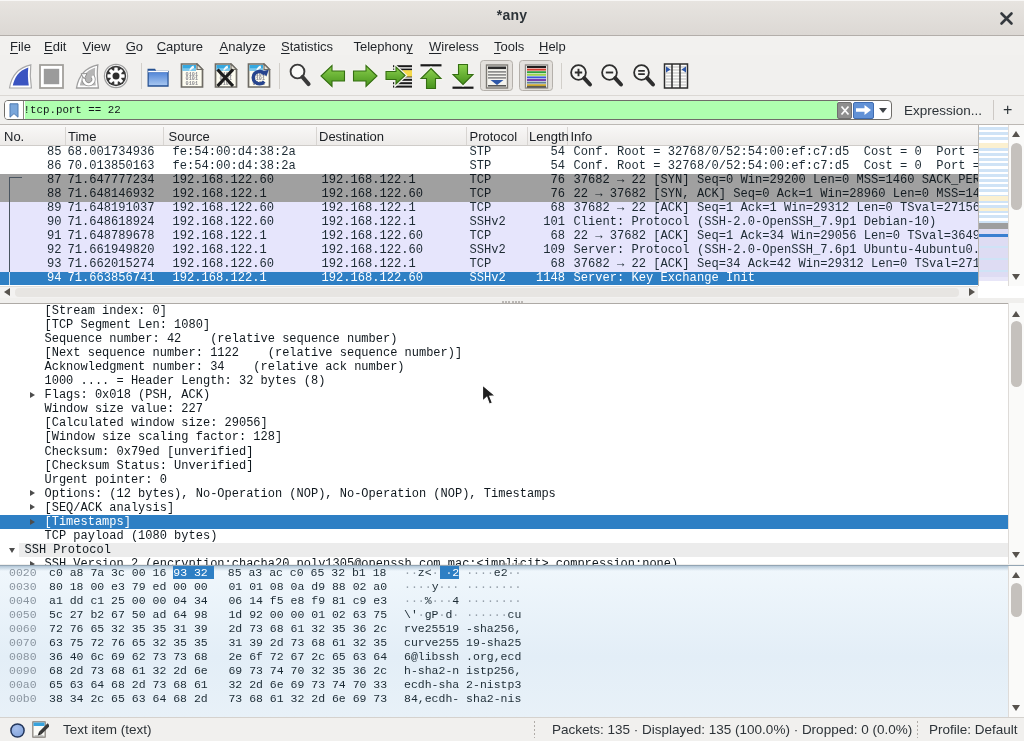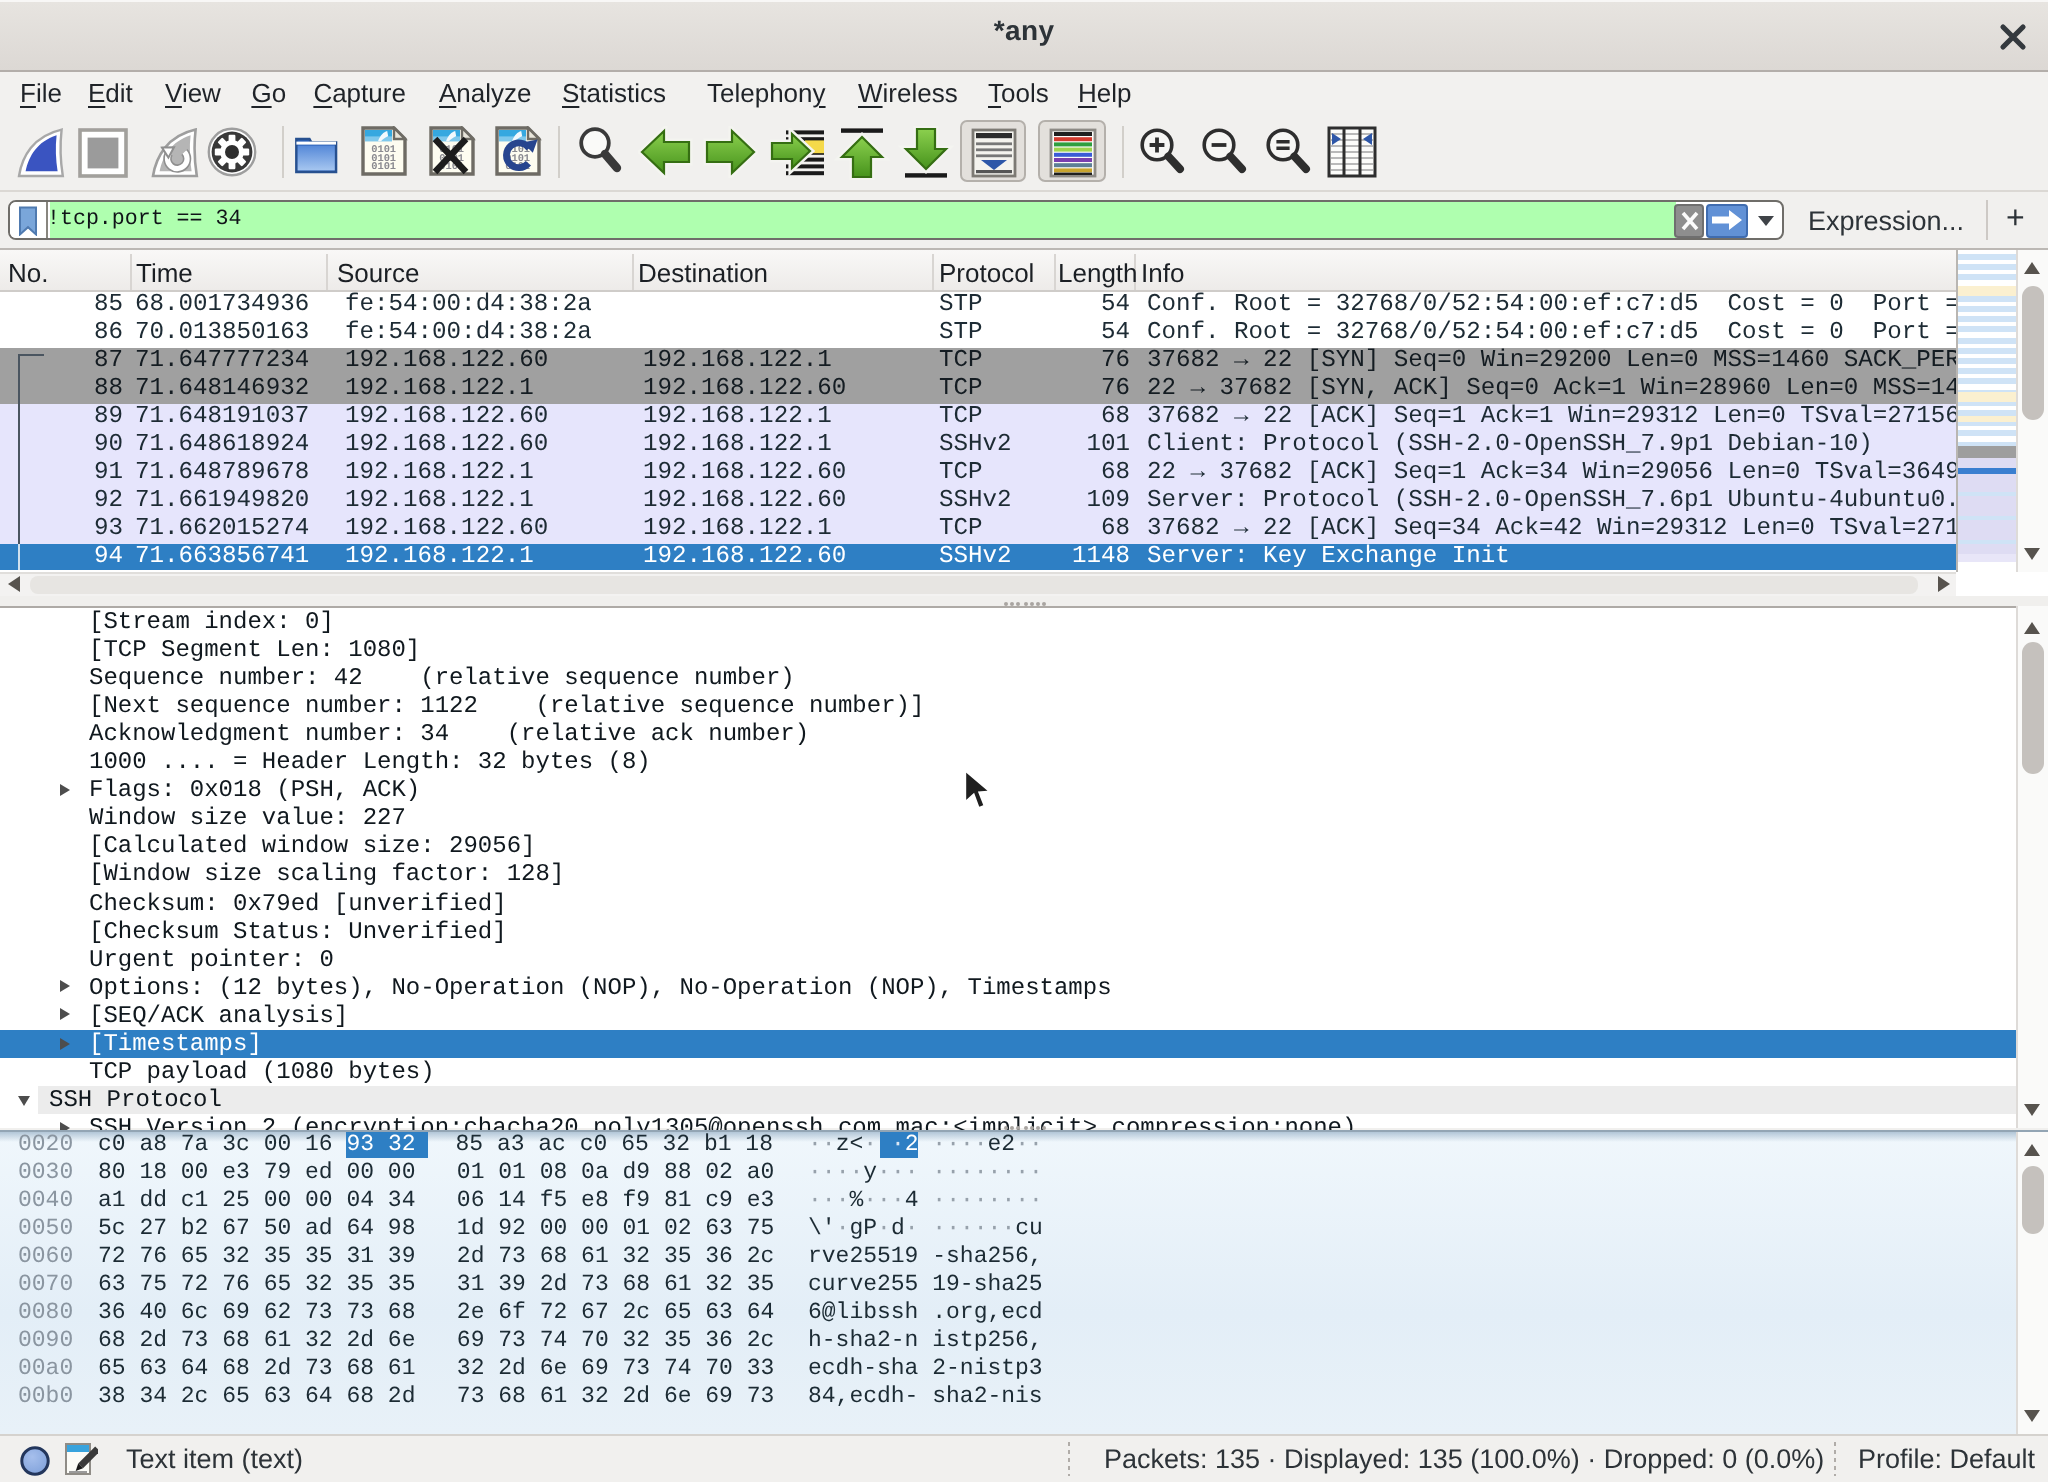--- a/index.html
+++ b/index.html
@@ -188,21 +188,21 @@
       <line x1="2.5" y1="22" x2="23.5" y2="22" stroke="#b9b9b9" stroke-width="1"></line>
       <line x1="9" y1="1" x2="9" y2="25" stroke="#2e2e2e" stroke-width="1.5"></line>
       <line x1="17" y1="1" x2="17" y2="25" stroke="#2e2e2e" stroke-width="1.5"></line>
       <polygon points="3,3.5 7.5,6.5 3,9.5" fill="#2e57a8"></polygon>
       <polygon points="23,3.5 18.5,6.5 23,9.5" fill="#2e57a8"></polygon>
     </svg></div><div class="abs" style="left:140.5px;top:63px;width:1px;height:26px;background:#d2cfca"></div><div class="abs" style="left:278.5px;top:63px;width:1px;height:26px;background:#d2cfca"></div><div class="abs" style="left:560.5px;top:63px;width:1px;height:26px;background:#d2cfca"></div><div class="abs" style="left:0;top:96px;width:1024px;height:29px;background:#f1f0ee;border-bottom:1px solid #bcb8b4"></div><div class="abs" style="left:4px;top:100px;width:888px;height:20px;background:#ffffff;border:1.3px solid #6f6d69;border-radius:4px;overflow:hidden">
     <div class="abs" style="left:0;top:0;width:18.5px;height:20px;background:#ffffff;border-right:1px solid #89867f"></div>
     <div class="abs" style="left:19.5px;top:0;width:813px;height:20px;background:#afffaf"></div>
   </div><svg class="abs" style="left:8.5px;top:102.5px" width="10" height="15" viewBox="0 0 10 15">
     <path d="M1,0.8 h8 v13.4 l-4,-3.6 L1,14.2 Z" fill="#7aa6da" stroke="#4f7ab0" stroke-width="1"></path>
-  </svg><div class="abs mono" style="left:23.5px;top:104px;font-size:10.8px;color:#101418">!tcp.port == 34</div><div class="abs" style="left:837px;top:101.5px;width:15px;height:17px;background:#8e8e8e;border:1px solid #6f6f6f;border-radius:2px"></div><svg class="abs" style="left:839.5px;top:104.5px" width="10" height="11" viewBox="0 0 10 11">
+  </svg><div class="abs mono" style="left:23.5px;top:104px;font-size:10.8px;color:#101418">!tcp.port == 22</div><div class="abs" style="left:837px;top:101.5px;width:15px;height:17px;background:#8e8e8e;border:1px solid #6f6f6f;border-radius:2px"></div><svg class="abs" style="left:839.5px;top:104.5px" width="10" height="11" viewBox="0 0 10 11">
     <path d="M1.5,1.5 L8.5,9.5 M8.5,1.5 L1.5,9.5" stroke="#fbfbfb" stroke-width="1.8"></path>
   </svg><div class="abs" style="left:853px;top:101.5px;width:21px;height:17px;background:#6191d6;border:1px solid #3f6cb0;border-radius:2px"></div><svg class="abs" style="left:855px;top:104px" width="17" height="12" viewBox="0 0 17 12">
     <polygon points="1,4.2 9.5,4.2 9.5,1 16,6 9.5,11 9.5,7.8 1,7.8" fill="#ffffff"></polygon>
   </svg><div class="abs" style="left:879px;top:108px;width:0;height:0;border-left:4.5px solid transparent;border-right:4.5px solid transparent;border-top:5.5px solid #3f4348"></div><div class="abs" style="left:904px;top:103px;font-size:13.5px;color:#2d3338">Expression...</div><div class="abs" style="left:993px;top:100px;width:1px;height:20px;background:#cdc9c5"></div><div class="abs" style="left:1003px;top:101px;font-size:16px;color:#2d3338">+</div><div class="abs" style="left:0;top:125px;width:1024px;height:173px;background:#ffffff"></div><div class="abs" style="left:0;top:125px;width:978px;height:21px;background:linear-gradient(#f9f8f7,#edebe9);border-bottom:1px solid #cfccc9"></div><div class="abs" style="left:64.5px;top:127px;width:1px;height:18px;background:#d8d5d2"></div><div class="abs" style="left:162.5px;top:127px;width:1px;height:18px;background:#d8d5d2"></div><div class="abs" style="left:315.5px;top:127px;width:1px;height:18px;background:#d8d5d2"></div><div class="abs" style="left:465.5px;top:127px;width:1px;height:18px;background:#d8d5d2"></div><div class="abs" style="left:526.5px;top:127px;width:1px;height:18px;background:#d8d5d2"></div><div class="abs" style="left:566.5px;top:127px;width:1px;height:18px;background:#d8d5d2"></div><div class="abs" style="left:4px;top:129px;font-size:13px;color:#1b1f24">No.</div><div class="abs" style="left:68px;top:129px;font-size:13px;color:#1b1f24">Time</div><div class="abs" style="left:168.5px;top:129px;font-size:13px;color:#1b1f24">Source</div><div class="abs" style="left:319px;top:129px;font-size:13px;color:#1b1f24">Destination</div><div class="abs" style="left:469.5px;top:129px;font-size:13px;color:#1b1f24">Protocol</div><div class="abs" style="left:529px;top:129px;font-size:13px;color:#1b1f24">Length</div><div class="abs" style="left:570.5px;top:129px;font-size:13px;color:#1b1f24">Info</div><div class="abs mono" style="left:0;top:146.0px;width:978px;height:13.95px;background:#ffffff;color:#1d2b34;font-size:12.1px;line-height:13.95px;overflow:hidden"><span class="abs" style="left:0;top:0;width:61.5px;text-align:right">85</span><span class="abs" style="left:67.5px;top:0">68.001734936</span><span class="abs" style="left:172.5px;top:0">fe:54:00:d4:38:2a</span><span class="abs" style="left:321.5px;top:0"></span><span class="abs" style="left:469.5px;top:0">STP</span><span class="abs" style="left:505px;top:0;width:60px;text-align:right">54</span><span class="abs" style="left:573.5px;top:0">Conf. Root = 32768/0/52:54:00:ef:c7:d5  Cost = 0  Port = 0x8001</span></div><div class="abs mono" style="left:0;top:159.95px;width:978px;height:13.95px;background:#ffffff;color:#1d2b34;font-size:12.1px;line-height:13.95px;overflow:hidden"><span class="abs" style="left:0;top:0;width:61.5px;text-align:right">86</span><span class="abs" style="left:67.5px;top:0">70.013850163</span><span class="abs" style="left:172.5px;top:0">fe:54:00:d4:38:2a</span><span class="abs" style="left:321.5px;top:0"></span><span class="abs" style="left:469.5px;top:0">STP</span><span class="abs" style="left:505px;top:0;width:60px;text-align:right">54</span><span class="abs" style="left:573.5px;top:0">Conf. Root = 32768/0/52:54:00:ef:c7:d5  Cost = 0  Port = 0x8001</span></div><div class="abs mono" style="left:0;top:173.9px;width:978px;height:13.95px;background:#a0a0a0;color:#141c22;font-size:12.1px;line-height:13.95px;overflow:hidden"><span class="abs" style="left:0;top:0;width:61.5px;text-align:right">87</span><span class="abs" style="left:67.5px;top:0">71.647777234</span><span class="abs" style="left:172.5px;top:0">192.168.122.60</span><span class="abs" style="left:321.5px;top:0">192.168.122.1</span><span class="abs" style="left:469.5px;top:0">TCP</span><span class="abs" style="left:505px;top:0;width:60px;text-align:right">76</span><span class="abs" style="left:573.5px;top:0">37682 → 22 [SYN] Seq=0 Win=29200 Len=0 MSS=1460 SACK_PERM=1 TSval=2715663885 TSecr=0 WS=128</span></div><div class="abs mono" style="left:0;top:187.85px;width:978px;height:13.95px;background:#a0a0a0;color:#141c22;font-size:12.1px;line-height:13.95px;overflow:hidden"><span class="abs" style="left:0;top:0;width:61.5px;text-align:right">88</span><span class="abs" style="left:67.5px;top:0">71.648146932</span><span class="abs" style="left:172.5px;top:0">192.168.122.1</span><span class="abs" style="left:321.5px;top:0">192.168.122.60</span><span class="abs" style="left:469.5px;top:0">TCP</span><span class="abs" style="left:505px;top:0;width:60px;text-align:right">76</span><span class="abs" style="left:573.5px;top:0">22 → 37682 [SYN, ACK] Seq=0 Ack=1 Win=28960 Len=0 MSS=1460 SACK_PERM=1 TSval=3649558238 TSecr=2715663885 WS=128</span></div><div class="abs mono" style="left:0;top:201.8px;width:978px;height:13.95px;background:#e6e5fc;color:#1d2b34;font-size:12.1px;line-height:13.95px;overflow:hidden"><span class="abs" style="left:0;top:0;width:61.5px;text-align:right">89</span><span class="abs" style="left:67.5px;top:0">71.648191037</span><span class="abs" style="left:172.5px;top:0">192.168.122.60</span><span class="abs" style="left:321.5px;top:0">192.168.122.1</span><span class="abs" style="left:469.5px;top:0">TCP</span><span class="abs" style="left:505px;top:0;width:60px;text-align:right">68</span><span class="abs" style="left:573.5px;top:0">37682 → 22 [ACK] Seq=1 Ack=1 Win=29312 Len=0 TSval=2715663886 TSecr=3649558238</span></div><div class="abs mono" style="left:0;top:215.75px;width:978px;height:13.95px;background:#e6e5fc;color:#1d2b34;font-size:12.1px;line-height:13.95px;overflow:hidden"><span class="abs" style="left:0;top:0;width:61.5px;text-align:right">90</span><span class="abs" style="left:67.5px;top:0">71.648618924</span><span class="abs" style="left:172.5px;top:0">192.168.122.60</span><span class="abs" style="left:321.5px;top:0">192.168.122.1</span><span class="abs" style="left:469.5px;top:0">SSHv2</span><span class="abs" style="left:505px;top:0;width:60px;text-align:right">101</span><span class="abs" style="left:573.5px;top:0">Client: Protocol (SSH-2.0-OpenSSH_7.9p1 Debian-10)</span></div><div class="abs mono" style="left:0;top:229.7px;width:978px;height:13.95px;background:#e6e5fc;color:#1d2b34;font-size:12.1px;line-height:13.95px;overflow:hidden"><span class="abs" style="left:0;top:0;width:61.5px;text-align:right">91</span><span class="abs" style="left:67.5px;top:0">71.648789678</span><span class="abs" style="left:172.5px;top:0">192.168.122.1</span><span class="abs" style="left:321.5px;top:0">192.168.122.60</span><span class="abs" style="left:469.5px;top:0">TCP</span><span class="abs" style="left:505px;top:0;width:60px;text-align:right">68</span><span class="abs" style="left:573.5px;top:0">22 → 37682 [ACK] Seq=1 Ack=34 Win=29056 Len=0 TSval=3649558238 TSecr=2715663886</span></div><div class="abs mono" style="left:0;top:243.65px;width:978px;height:13.95px;background:#e6e5fc;color:#1d2b34;font-size:12.1px;line-height:13.95px;overflow:hidden"><span class="abs" style="left:0;top:0;width:61.5px;text-align:right">92</span><span class="abs" style="left:67.5px;top:0">71.661949820</span><span class="abs" style="left:172.5px;top:0">192.168.122.1</span><span class="abs" style="left:321.5px;top:0">192.168.122.60</span><span class="abs" style="left:469.5px;top:0">SSHv2</span><span class="abs" style="left:505px;top:0;width:60px;text-align:right">109</span><span class="abs" style="left:573.5px;top:0">Server: Protocol (SSH-2.0-OpenSSH_7.6p1 Ubuntu-4ubuntu0.3)</span></div><div class="abs mono" style="left:0;top:257.6px;width:978px;height:13.95px;background:#e6e5fc;color:#1d2b34;font-size:12.1px;line-height:13.95px;overflow:hidden"><span class="abs" style="left:0;top:0;width:61.5px;text-align:right">93</span><span class="abs" style="left:67.5px;top:0">71.662015274</span><span class="abs" style="left:172.5px;top:0">192.168.122.60</span><span class="abs" style="left:321.5px;top:0">192.168.122.1</span><span class="abs" style="left:469.5px;top:0">TCP</span><span class="abs" style="left:505px;top:0;width:60px;text-align:right">68</span><span class="abs" style="left:573.5px;top:0">37682 → 22 [ACK] Seq=34 Ack=42 Win=29312 Len=0 TSval=2715663900 TSecr=3649558252</span></div><div class="abs mono" style="left:0;top:271.55px;width:978px;height:13.95px;background:#2e7fc4;color:#ffffff;font-size:12.1px;line-height:13.95px;overflow:hidden"><span class="abs" style="left:0;top:0;width:61.5px;text-align:right">94</span><span class="abs" style="left:67.5px;top:0">71.663856741</span><span class="abs" style="left:172.5px;top:0">192.168.122.1</span><span class="abs" style="left:321.5px;top:0">192.168.122.60</span><span class="abs" style="left:469.5px;top:0">SSHv2</span><span class="abs" style="left:505px;top:0;width:60px;text-align:right">1148</span><span class="abs" style="left:573.5px;top:0">Server: Key Exchange Init</span></div><div class="abs" style="left:8.5px;top:177px;width:1px;height:95px;background:#4a5560"></div><div class="abs" style="left:8.5px;top:177px;width:13px;height:1px;background:#4a5560"></div><div class="abs" style="left:8.5px;top:272px;width:1px;height:13px;background:#cfe0ee"></div><div class="abs" style="left:0;top:286px;width:978px;height:12px;background:#f3f2f1;border-top:1px solid #e0dedb"></div><div class="abs" style="left:15px;top:287.5px;width:944px;height:9px;background:#e7e5e2;border-radius:4px"></div><div class="abs left" style="left:4px;top:287.5px"></div><div class="abs right" style="left:969px;top:287.5px"></div><div class="abs" style="left:978px;top:125px;width:30px;height:161px;background:#ffffff;border-left:1px solid #b9b6b2"></div><div class="abs" style="left:979px;top:127px;width:29px;height:3px;background:#cfe3f6"></div><div class="abs" style="left:979px;top:132.2px;width:29px;height:3.0px;background:#cfe3f6"></div><div class="abs" style="left:979px;top:137.39999999999998px;width:29px;height:3.0px;background:#cfe3f6"></div><div class="abs" style="left:979px;top:142.59999999999997px;width:29px;height:3.0px;background:#cfe3f6"></div><div class="abs" style="left:979px;top:147.79999999999995px;width:29px;height:3.0px;background:#cfe3f6"></div><div class="abs" style="left:979px;top:152.99999999999994px;width:29px;height:3.0px;background:#cfe3f6"></div><div class="abs" style="left:979px;top:158.19999999999993px;width:29px;height:3.0px;background:#cfe3f6"></div><div class="abs" style="left:979px;top:163.39999999999992px;width:29px;height:3.0px;background:#cfe3f6"></div><div class="abs" style="left:979px;top:168.5999999999999px;width:29px;height:3.0px;background:#cfe3f6"></div><div class="abs" style="left:979px;top:173.7999999999999px;width:29px;height:3.0px;background:#cfe3f6"></div><div class="abs" style="left:979px;top:178.9999999999999px;width:29px;height:3.0px;background:#cfe3f6"></div><div class="abs" style="left:979px;top:184.19999999999987px;width:29px;height:3.0px;background:#cfe3f6"></div><div class="abs" style="left:979px;top:189.39999999999986px;width:29px;height:3.0px;background:#cfe3f6"></div><div class="abs" style="left:979px;top:194.59999999999985px;width:29px;height:3.0px;background:#cfe3f6"></div><div class="abs" style="left:979px;top:199.79999999999984px;width:29px;height:3.0px;background:#cfe3f6"></div><div class="abs" style="left:979px;top:204.99999999999983px;width:29px;height:3.0px;background:#cfe3f6"></div><div class="abs" style="left:979px;top:210.19999999999982px;width:29px;height:3.0px;background:#cfe3f6"></div><div class="abs" style="left:979px;top:215.3999999999998px;width:29px;height:3.0px;background:#cfe3f6"></div><div class="abs" style="left:979px;top:220.5999999999998px;width:29px;height:2.4000000000002046px;background:#cfe3f6"></div><div class="abs" style="left:979px;top:143px;width:29px;height:5px;background:#fbf0d0"></div><div class="abs" style="left:979px;top:196px;width:29px;height:4.5px;background:#fbf0d0"></div><div class="abs" style="left:979px;top:208px;width:29px;height:3px;background:#fbf0d0"></div><div class="abs" style="left:979px;top:223px;width:29px;height:6px;background:#9e9e9e"></div><div class="abs" style="left:979px;top:229px;width:29px;height:52px;background:#dedcf3"></div><div class="abs" style="left:979px;top:234px;width:29px;height:2.5px;background:#3a7fd0"></div><div class="abs" style="left:979px;top:246px;width:29px;height:1.5px;background:#cfe3f6"></div><div class="abs" style="left:979px;top:258px;width:29px;height:1.5px;background:#cfe3f6"></div><div class="abs" style="left:979px;top:270px;width:29px;height:1.5px;background:#cfe3f6"></div><div class="abs" style="left:979px;top:277px;width:29px;height:4px;background:#e8e6f8"></div><div class="abs sbar" style="left:1008px;top:125px;width:16px;height:161px"></div><div class="abs sarrow up" style="left:1011.5px;top:131px"></div><div class="abs sthumb" style="left:1010.5px;top:143px;height:67px"></div><div class="abs sarrow down" style="left:1011.5px;top:274px"></div><div class="abs" style="left:0;top:298px;width:1024px;height:7px;background:#f0efed"></div><div class="abs" style="left:502.0px;top:300.5px;width:2px;height:2px;background:#a9a5a1;border-radius:1px"></div><div class="abs" style="left:505.2px;top:300.5px;width:2px;height:2px;background:#a9a5a1;border-radius:1px"></div><div class="abs" style="left:508.4px;top:300.5px;width:2px;height:2px;background:#a9a5a1;border-radius:1px"></div><div class="abs" style="left:511.6px;top:300.5px;width:2px;height:2px;background:#a9a5a1;border-radius:1px"></div><div class="abs" style="left:514.8px;top:300.5px;width:2px;height:2px;background:#a9a5a1;border-radius:1px"></div><div class="abs" style="left:518.0px;top:300.5px;width:2px;height:2px;background:#a9a5a1;border-radius:1px"></div><div class="abs" style="left:521.2px;top:300.5px;width:2px;height:2px;background:#a9a5a1;border-radius:1px"></div><div class="abs" style="left:0;top:303px;width:1024px;height:261px;background:#ffffff;border-top:1px solid #aeaaa6;overflow:hidden"></div><div class="abs mono" style="left:44.5px;top:303.5px;font-size:12px;line-height:14.1px;color:#10181e">[Stream index: 0]</div><div class="abs mono" style="left:44.5px;top:317.6px;font-size:12px;line-height:14.1px;color:#10181e">[TCP Segment Len: 1080]</div><div class="abs mono" style="left:44.5px;top:331.7px;font-size:12px;line-height:14.1px;color:#10181e">Sequence number: 42    (relative sequence number)</div><div class="abs mono" style="left:44.5px;top:345.8px;font-size:12px;line-height:14.1px;color:#10181e">[Next sequence number: 1122    (relative sequence number)]</div><div class="abs mono" style="left:44.5px;top:359.9px;font-size:12px;line-height:14.1px;color:#10181e">Acknowledgment number: 34    (relative ack number)</div><div class="abs mono" style="left:44.5px;top:374.0px;font-size:12px;line-height:14.1px;color:#10181e">1000 .... = Header Length: 32 bytes (8)</div><div class="abs tri-r" style="left:30px;top:391.6px"></div><div class="abs mono" style="left:44.5px;top:388.1px;font-size:12px;line-height:14.1px;color:#10181e">Flags: 0x018 (PSH, ACK)</div><div class="abs mono" style="left:44.5px;top:402.2px;font-size:12px;line-height:14.1px;color:#10181e">Window size value: 227</div><div class="abs mono" style="left:44.5px;top:416.3px;font-size:12px;line-height:14.1px;color:#10181e">[Calculated window size: 29056]</div><div class="abs mono" style="left:44.5px;top:430.4px;font-size:12px;line-height:14.1px;color:#10181e">[Window size scaling factor: 128]</div><div class="abs mono" style="left:44.5px;top:444.5px;font-size:12px;line-height:14.1px;color:#10181e">Checksum: 0x79ed [unverified]</div><div class="abs mono" style="left:44.5px;top:458.6px;font-size:12px;line-height:14.1px;color:#10181e">[Checksum Status: Unverified]</div><div class="abs mono" style="left:44.5px;top:472.7px;font-size:12px;line-height:14.1px;color:#10181e">Urgent pointer: 0</div><div class="abs tri-r" style="left:30px;top:490.3px"></div><div class="abs mono" style="left:44.5px;top:486.8px;font-size:12px;line-height:14.1px;color:#10181e">Options: (12 bytes), No-Operation (NOP), No-Operation (NOP), Timestamps</div><div class="abs tri-r" style="left:30px;top:504.4px"></div><div class="abs mono" style="left:44.5px;top:500.9px;font-size:12px;line-height:14.1px;color:#10181e">[SEQ/ACK analysis]</div><div class="abs" style="left:0;top:515.0px;width:1010px;height:14.1px;background:#2e7fc4"></div><div class="abs tri-r" style="left:30px;top:518.5px"></div><div class="abs mono" style="left:44.5px;top:515.0px;font-size:12px;line-height:14.1px;color:#ffffff">[Timestamps]</div><div class="abs mono" style="left:44.5px;top:529.1px;font-size:12px;line-height:14.1px;color:#10181e">TCP payload (1080 bytes)</div><div class="abs" style="left:19px;top:543.2px;width:989px;height:14.1px;background:#ececec"></div><div class="abs tri-d" style="left:8.5px;top:547.7px"></div><div class="abs mono" style="left:24.5px;top:543.2px;font-size:12px;line-height:14.1px;color:#10181e">SSH Protocol</div><div class="abs tri-r" style="left:30px;top:560.8px"></div><div class="abs mono" style="left:44.5px;top:557.3px;font-size:12px;line-height:14.1px;color:#10181e">SSH Version 2 (encryption:chacha20_poly1305@openssh.com mac:&lt;implicit&gt; compression:none)</div><div class="abs sbar" style="left:1008px;top:303px;width:16px;height:261px"></div><div class="abs sarrow up" style="left:1011.5px;top:311px"></div><div class="abs sthumb" style="left:1010.5px;top:321px;height:66px"></div><div class="abs sarrow down" style="left:1011.5px;top:552px"></div><div class="abs" style="left:502.0px;top:562.5px;width:2px;height:2px;background:#a9a5a1;border-radius:1px;z-index:5"></div><div class="abs" style="left:505.2px;top:562.5px;width:2px;height:2px;background:#a9a5a1;border-radius:1px;z-index:5"></div><div class="abs" style="left:508.4px;top:562.5px;width:2px;height:2px;background:#a9a5a1;border-radius:1px;z-index:5"></div><div class="abs" style="left:511.6px;top:562.5px;width:2px;height:2px;background:#a9a5a1;border-radius:1px;z-index:5"></div><div class="abs" style="left:514.8px;top:562.5px;width:2px;height:2px;background:#a9a5a1;border-radius:1px;z-index:5"></div><div class="abs" style="left:518.0px;top:562.5px;width:2px;height:2px;background:#a9a5a1;border-radius:1px;z-index:5"></div><div class="abs" style="left:521.2px;top:562.5px;width:2px;height:2px;background:#a9a5a1;border-radius:1px;z-index:5"></div><div class="abs" style="left:0;top:565px;width:1024px;height:152px;background:linear-gradient(#f0f7fc,#e3eef7 60%,#e8f1f8);border-top:1px solid #93a5b4"></div><div class="abs" style="left:0;top:566px;width:1008px;height:5px;background:linear-gradient(#b2c6d7,rgba(235,244,251,0))"></div><div class="abs mono" style="left:9px;top:566px;font-size:11.5px;line-height:14px;color:#8a95a0">0020</div><div class="abs mono" style="left:49px;top:566px;font-size:11.5px;line-height:14px;color:#1c2b34">c0 a8 7a 3c 00 16 <span style="background:#2e7fc4;color:#ffffff;padding-right:6px">93 32</span><span style="padding-left:14px">85 a3 ac c0 65 32 b1 18</span></div><div class="abs mono" style="left:404px;top:566px;font-size:11.5px;line-height:14px;color:#1c2b34"><span style="color:#97a1ab">·</span><span style="color:#97a1ab">·</span>z&lt;<span style="color:#97a1ab">·</span><span style="color:#97a1ab">·</span><span style="background:#2e7fc4;color:#ffffff;padding-left:5px;margin-left:-5px"><span style="color:#dbe8f5">·</span>2</span> <span style="color:#97a1ab">·</span><span style="color:#97a1ab">·</span><span style="color:#97a1ab">·</span><span style="color:#97a1ab">·</span>e2<span style="color:#97a1ab">·</span><span style="color:#97a1ab">·</span></div><div class="abs mono" style="left:9px;top:580px;font-size:11.5px;line-height:14px;color:#8a95a0">0030</div><div class="abs mono" style="left:49px;top:580px;font-size:11.5px;line-height:14px;color:#1c2b34">80 18 00 e3 79 ed 00 00   01 01 08 0a d9 88 02 a0</div><div class="abs mono" style="left:404px;top:580px;font-size:11.5px;line-height:14px;color:#1c2b34"><span style="color:#97a1ab">·</span><span style="color:#97a1ab">·</span><span style="color:#97a1ab">·</span><span style="color:#97a1ab">·</span>y<span style="color:#97a1ab">·</span><span style="color:#97a1ab">·</span><span style="color:#97a1ab">·</span> <span style="color:#97a1ab">·</span><span style="color:#97a1ab">·</span><span style="color:#97a1ab">·</span><span style="color:#97a1ab">·</span><span style="color:#97a1ab">·</span><span style="color:#97a1ab">·</span><span style="color:#97a1ab">·</span><span style="color:#97a1ab">·</span></div><div class="abs mono" style="left:9px;top:594px;font-size:11.5px;line-height:14px;color:#8a95a0">0040</div><div class="abs mono" style="left:49px;top:594px;font-size:11.5px;line-height:14px;color:#1c2b34">a1 dd c1 25 00 00 04 34   06 14 f5 e8 f9 81 c9 e3</div><div class="abs mono" style="left:404px;top:594px;font-size:11.5px;line-height:14px;color:#1c2b34"><span style="color:#97a1ab">·</span><span style="color:#97a1ab">·</span><span style="color:#97a1ab">·</span>%<span style="color:#97a1ab">·</span><span style="color:#97a1ab">·</span><span style="color:#97a1ab">·</span>4 <span style="color:#97a1ab">·</span><span style="color:#97a1ab">·</span><span style="color:#97a1ab">·</span><span style="color:#97a1ab">·</span><span style="color:#97a1ab">·</span><span style="color:#97a1ab">·</span><span style="color:#97a1ab">·</span><span style="color:#97a1ab">·</span></div><div class="abs mono" style="left:9px;top:608px;font-size:11.5px;line-height:14px;color:#8a95a0">0050</div><div class="abs mono" style="left:49px;top:608px;font-size:11.5px;line-height:14px;color:#1c2b34">5c 27 b2 67 50 ad 64 98   1d 92 00 00 01 02 63 75</div><div class="abs mono" style="left:404px;top:608px;font-size:11.5px;line-height:14px;color:#1c2b34">\'<span style="color:#97a1ab">·</span>gP<span style="color:#97a1ab">·</span>d<span style="color:#97a1ab">·</span> <span style="color:#97a1ab">·</span><span style="color:#97a1ab">·</span><span style="color:#97a1ab">·</span><span style="color:#97a1ab">·</span><span style="color:#97a1ab">·</span><span style="color:#97a1ab">·</span>cu</div><div class="abs mono" style="left:9px;top:622px;font-size:11.5px;line-height:14px;color:#8a95a0">0060</div><div class="abs mono" style="left:49px;top:622px;font-size:11.5px;line-height:14px;color:#1c2b34">72 76 65 32 35 35 31 39   2d 73 68 61 32 35 36 2c</div><div class="abs mono" style="left:404px;top:622px;font-size:11.5px;line-height:14px;color:#1c2b34">rve25519 -sha256,</div><div class="abs mono" style="left:9px;top:636px;font-size:11.5px;line-height:14px;color:#8a95a0">0070</div><div class="abs mono" style="left:49px;top:636px;font-size:11.5px;line-height:14px;color:#1c2b34">63 75 72 76 65 32 35 35   31 39 2d 73 68 61 32 35</div><div class="abs mono" style="left:404px;top:636px;font-size:11.5px;line-height:14px;color:#1c2b34">curve255 19-sha25</div><div class="abs mono" style="left:9px;top:650px;font-size:11.5px;line-height:14px;color:#8a95a0">0080</div><div class="abs mono" style="left:49px;top:650px;font-size:11.5px;line-height:14px;color:#1c2b34">36 40 6c 69 62 73 73 68   2e 6f 72 67 2c 65 63 64</div><div class="abs mono" style="left:404px;top:650px;font-size:11.5px;line-height:14px;color:#1c2b34">6@libssh .org,ecd</div><div class="abs mono" style="left:9px;top:664px;font-size:11.5px;line-height:14px;color:#8a95a0">0090</div><div class="abs mono" style="left:49px;top:664px;font-size:11.5px;line-height:14px;color:#1c2b34">68 2d 73 68 61 32 2d 6e   69 73 74 70 32 35 36 2c</div><div class="abs mono" style="left:404px;top:664px;font-size:11.5px;line-height:14px;color:#1c2b34">h-sha2-n istp256,</div><div class="abs mono" style="left:9px;top:678px;font-size:11.5px;line-height:14px;color:#8a95a0">00a0</div><div class="abs mono" style="left:49px;top:678px;font-size:11.5px;line-height:14px;color:#1c2b34">65 63 64 68 2d 73 68 61   32 2d 6e 69 73 74 70 33</div><div class="abs mono" style="left:404px;top:678px;font-size:11.5px;line-height:14px;color:#1c2b34">ecdh-sha 2-nistp3</div><div class="abs mono" style="left:9px;top:692px;font-size:11.5px;line-height:14px;color:#8a95a0">00b0</div><div class="abs mono" style="left:49px;top:692px;font-size:11.5px;line-height:14px;color:#1c2b34">38 34 2c 65 63 64 68 2d   73 68 61 32 2d 6e 69 73</div><div class="abs mono" style="left:404px;top:692px;font-size:11.5px;line-height:14px;color:#1c2b34">84,ecdh- sha2-nis</div><div class="abs sbar" style="left:1008px;top:566px;width:16px;height:151px"></div><div class="abs sarrow up" style="left:1011.5px;top:572px"></div><div class="abs sthumb" style="left:1010.5px;top:583px;height:34px"></div><div class="abs sarrow down" style="left:1011.5px;top:705px"></div><div class="abs" style="left:0;top:717px;width:1024px;height:24px;background:#f1f0ee;border-top:1px solid #d5d2ce"></div><svg class="abs" style="left:10px;top:722.5px" width="15" height="15" viewBox="0 0 15 15">
     <defs>
       <radialGradient id="eg" cx="0.4" cy="0.35" r="0.8">
         <stop offset="0" stop-color="#a6bfec"></stop>
         <stop offset="1" stop-color="#7d9fd9"></stop>
       </radialGradient>
     </defs>

